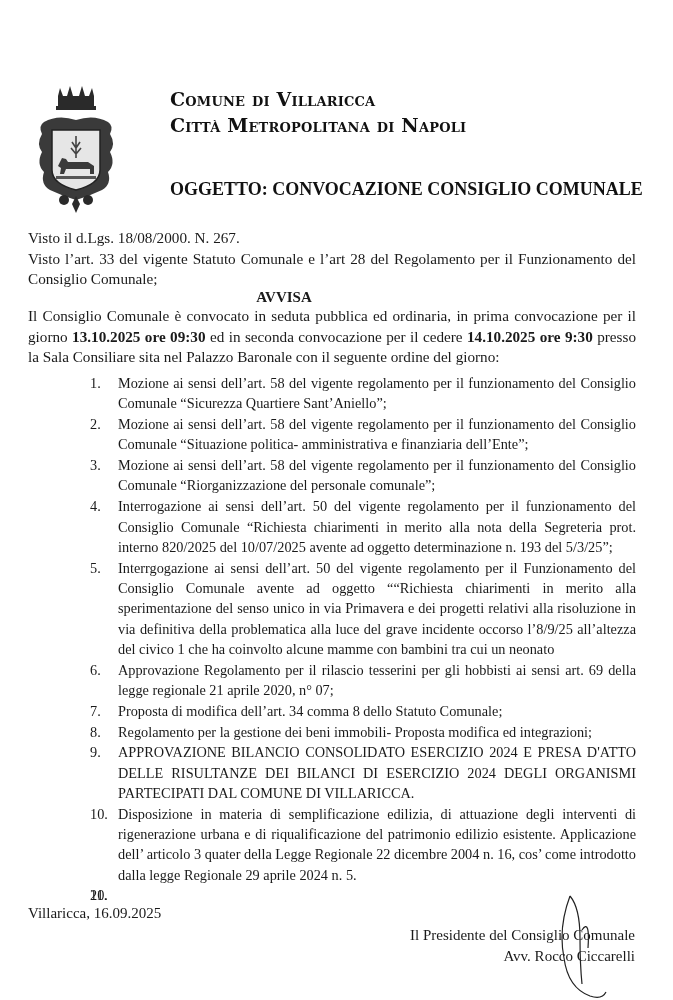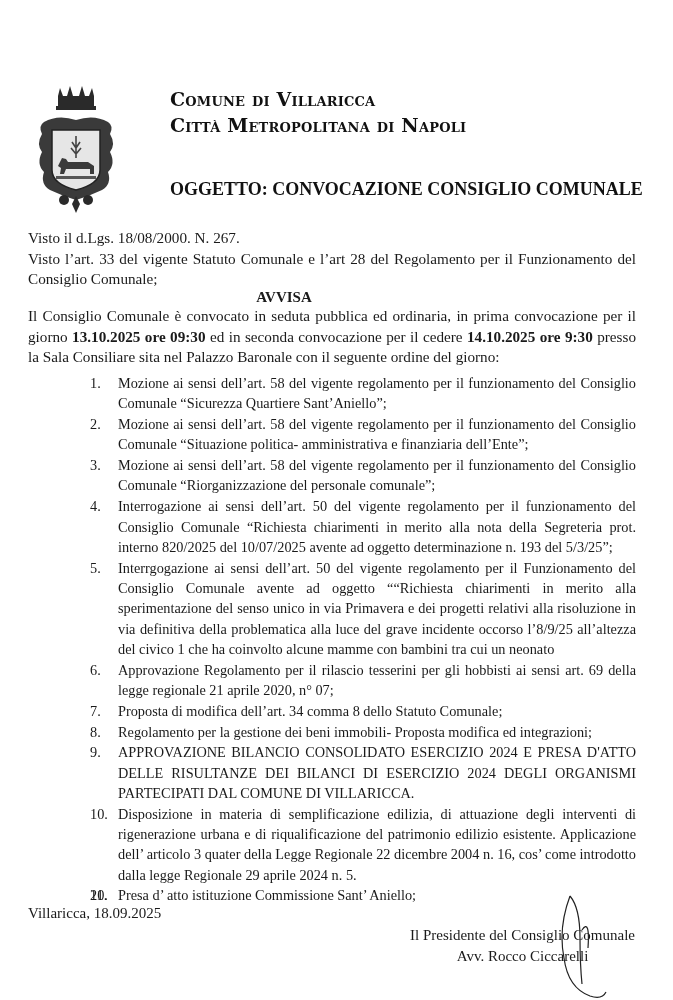--- a/index.html
+++ b/index.html
@@ -25,21 +25,21 @@
   .avvisa { position: absolute; left: 0; width: 568px; top: 289px; text-align: center; font-weight: bold; font-size: 15px; }
   .intro { top: 306px; }
   .list {
     position: absolute; left: 90px; width: 546px; top: 373px;
     margin: 0; padding: 0; list-style: none;
     font-size: 14.3px; line-height: 20.3px;
   }
   .list li { position: relative; padding-left: 28px; text-align: justify; margin-bottom: 0.5px; }
   .list li .num { position: absolute; left: 0; top: 0; }
   .date { position: absolute; left: 28px; top: 905px; font-size: 15px; }
-  .sig { position: absolute; right: 38px; top: 925px; text-align: center; font-size: 15px; line-height: 21px; }
+  .sig { position: absolute; right: 38px; top: 925px; text-align: right; font-size: 15px; line-height: 21px; }
   .signature { position: absolute; left: 550px; top: 888px; width: 80px; height: 112px; }
   b { font-weight: bold; }
 </style>
 </head>
 <body>
 
 <svg class="crest" viewBox="0 0 84 128">
 
   <g fill="#2a2a2a">
     <rect x="24" y="10" width="36" height="10"></rect>
@@ -86,24 +86,24 @@
   <li><span class="num">2.</span><span>Mozione ai sensi dell’art. 58 del vigente regolamento per il funzionamento del Consiglio Comunale “Situazione politica- amministrativa e finanziaria dell’Ente”;</span></li>
   <li><span class="num">3.</span><span>Mozione ai sensi dell’art. 58 del vigente regolamento per il funzionamento del Consiglio Comunale “Riorganizzazione del personale comunale”;</span></li>
   <li><span class="num">4.</span><span>Interrogazione ai sensi dell’art. 50 del vigente regolamento per il funzionamento del Consiglio Comunale “Richiesta chiarimenti in merito alla nota della Segreteria prot. interno 820/2025 del 10/07/2025 avente ad oggetto determinazione n. 193 del 5/3/25”;</span></li>
   <li><span class="num">5.</span><span>Interrgogazione ai sensi dell’art. 50 del vigente regolamento per il Funzionamento del Consiglio Comunale avente ad oggetto ““Richiesta chiarimenti in merito alla sperimentazione del senso unico in via Primavera e dei progetti relativi alla risoluzione in via definitiva della problematica alla luce del grave incidente occorso l’8/9/25 all’altezza del civico 1 che ha coinvolto alcune mamme con bambini tra cui un neonato</span></li>
   <li><span class="num">6.</span><span>Approvazione Regolamento per il rilascio tesserini per gli hobbisti ai sensi art. 69 della legge regionale 21 aprile 2020, n° 07;</span></li>
   <li><span class="num">7.</span><span>Proposta di modifica dell’art. 34 comma 8 dello Statuto Comunale;</span></li>
   <li><span class="num">8.</span><span>Regolamento per la gestione dei beni immobili- Proposta modifica ed integrazioni;</span></li>
   <li><span class="num">9.</span><span>APPROVAZIONE BILANCIO CONSOLIDATO ESERCIZIO 2024 E PRESA D'ATTO DELLE RISULTANZE DEI BILANCI DI ESERCIZIO 2024 DEGLI ORGANISMI PARTECIPATI DAL COMUNE DI VILLARICCA.</span></li>
   <li><span class="num">10.</span><span>Disposizione in materia di semplificazione edilizia, di attuazione degli interventi di rigenerazione urbana e di riqualificazione del patrimonio edilizio esistente. Applicazione dell’ articolo 3 quater  della Legge Regionale 22 dicembre 2004 n. 16, cos’ come introdotto dalla legge Regionale 29 aprile 2024 n. 5.</span></li>
   <li><span class="num">11.</span></li>
-  <li><span class="num">20.</span><span>Presa d’ atto istituzione Commissione Sant’ Aniello;</span></li>
+  <li><span class="num">20.</span></li>
 </ol>
 
-<div class="date">Villaricca, 18.09.2025</div>
+<div class="date">Villaricca, 16.09.2025</div>
 
 <div class="sig">
   <div>Il Presidente del Consiglio Comunale</div>
   <div>Avv. Rocco Ciccarelli</div>
 </div>
 
 <svg class="signature" viewBox="0 0 80 112">
   <path d="M20 8 Q8 40 14 70 Q18 100 40 108 Q52 112 56 104 M20 8 Q30 20 30 50 Q30 76 32 96 M32 42 Q40 30 38 60" fill="none" stroke="#222" stroke-width="1.2"></path>
 </svg>
 

